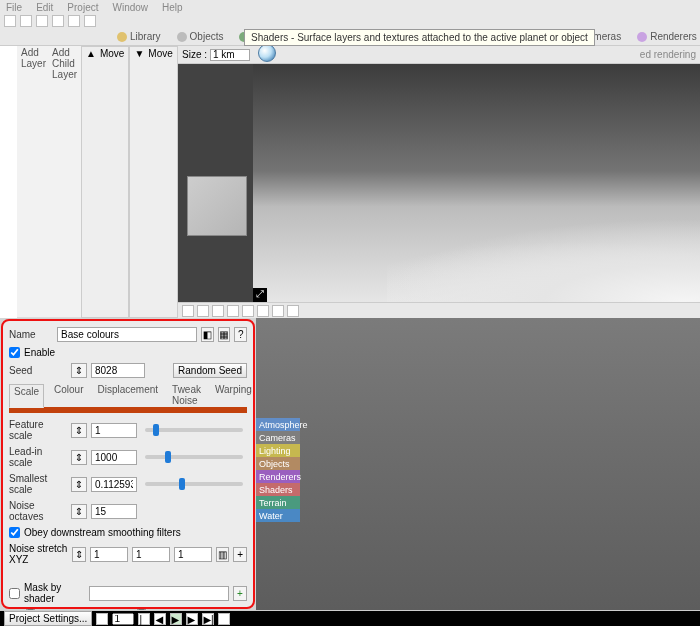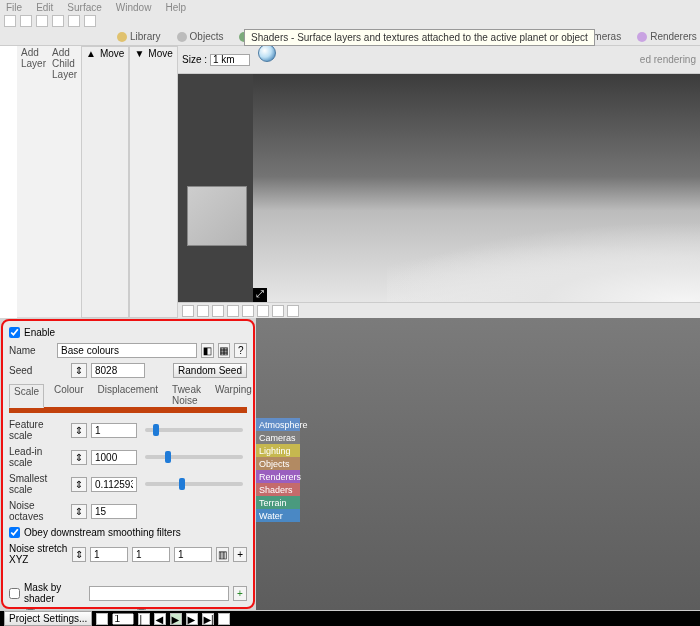--- a/index.html
+++ b/index.html
@@ -14,21 +14,21 @@
 .cat .dot { width: 10px; height: 10px; border-radius: 50%; }
 .main { display: flex; height: 272px; }
 .left-col { width: 178px; background: #fff; border-right: 1px solid #bbb; display: flex; flex-direction: row; padding-left: 17px; }
 .add-layer { padding: 1px 4px; color: #555; display: flex; gap: 6px; background: #f2f2f2; border-bottom: 1px solid #ddd; }
 .tree { flex: 1; padding: 4px 8px; position: relative; }
 .tree-item { display: flex; align-items: center; gap: 4px; position: relative; z-index: 2; }
 .tree-item .circ { width: 10px; height: 10px; border-radius: 50%; background: radial-gradient(circle at 35% 35%, #fff, #c7a3d4); border: 1px solid #999; }
 .highlight-ellipse { position: absolute; left: -4px; top: 36px; width: 78px; height: 22px; border: 3px solid #e11; border-radius: 50%; transform: rotate(-2deg); pointer-events: none; }
 .move-btn { width: 100%; text-align: left; padding: 1px 4px; background: #eee; border: 1px solid #ccc; cursor: pointer; font-size: 10px; display:flex; gap:4px;}
 .right-col { flex: 1; display: flex; flex-direction: column; background: #424242; position: relative; }
-.right-head { height: 28px; background: #e8e8e8; border-bottom: 1px solid #ccc; display: flex; align-items: center; gap: 3px; padding: 0 4px; }
+.right-head { height: 18px; background: #e8e8e8; border-bottom: 1px solid #ccc; display: flex; align-items: center; gap: 3px; padding: 0 4px; }
 .right-head input { width: 40px; height: 12px; font-size: 10px; padding: 0 2px; }
 .tooltip { position: absolute; left: 244px; top: 29px; background: #fffff2; border: 1px solid #999; padding: 2px 6px; color: #333; z-index: 40; white-space: nowrap; }
 .preview { flex: 1; display: flex; }
 .pv-left { width: 75px; background: #424242; padding-top: 112px; }
 .pv-thumb { width: 60px; height: 60px; margin-left: 9px; background: linear-gradient(135deg,#cdcdcd,#b5b5b5); border:1px solid #888;}
 .pv-main { flex: 1; position: relative; background: linear-gradient(to bottom, #3c3c3c 0%, #747474 45%, #bcbcbc 60%, #e6e6e6 100%); overflow: hidden; }
 .mountain { position: absolute; bottom: 0; right: 0; left: 30%; top: 30%; background:
   radial-gradient(ellipse 180% 90% at 95% 100%, #f5f5f5 0%, #e5e5e5 25%, rgba(229,229,229,0) 55%),
   radial-gradient(ellipse 130% 60% at 60% 100%, #ededed 0%, rgba(237,237,237,0) 60%);
 }
@@ -56,21 +56,21 @@
 .statusbar { position:absolute; bottom:0; left:0; right:0; height:16px; background:#000000; border-top:1px solid #ccc; display:flex; align-items:center; gap:4px; padding:0 4px;}
 .statusbar .pbt { width:12px; height:12px; border:1px solid #bbb; background:#fff; }
 .statusbar input { width:22px; height:12px; font-size:10px; }
 </style>
 </head>
 <body>
 
 <div class="menubar">
   <span>File</span>
   <span>Edit</span>
-  <span>Surface</span>
+  <span>Project</span>
   <span>Window</span>
   <span>Help</span>
 </div>
 
 <div class="toolbar">
   <div class="tbtn"></div>
   <div class="tbtn"></div>
   <div class="tbtn"></div>
   <div class="tbtn"></div>
   <div class="tbtn"></div>
@@ -160,29 +160,29 @@
       <div class="pbt"></div>
       <div class="pbt"></div>
       <div class="pbt"></div>
     </div>
   </div>
 </div>
 
 <div class="lower">
   <div class="panel">
     <div class="row">
-      <input type="checkbox" class="chk" checked="" style="">
-      <span>Enable</span>
-    </div>
-    <div class="row">
       <span class="lbl">Name</span>
       <input class="txt" style="flex: 1 1 0%;" value="Base colours">
       <span class="sq">◧</span>
       <span class="sq">▦</span>
       <span class="sq">?</span>
+    </div>
+    <div class="row">
+      <input type="checkbox" class="chk" checked="" style="">
+      <span>Enable</span>
     </div>
     <div class="row">
       <span class="lbl">Seed</span>
       <span class="sq">⇕</span>
       <input class="txt" style="width: 54px;" value="8028">
       <span style="flex:1"></span>
       <button class="btn">Random Seed</button>
     </div>
     <div class="tabs">
       <div class="tab active">Scale</div>

